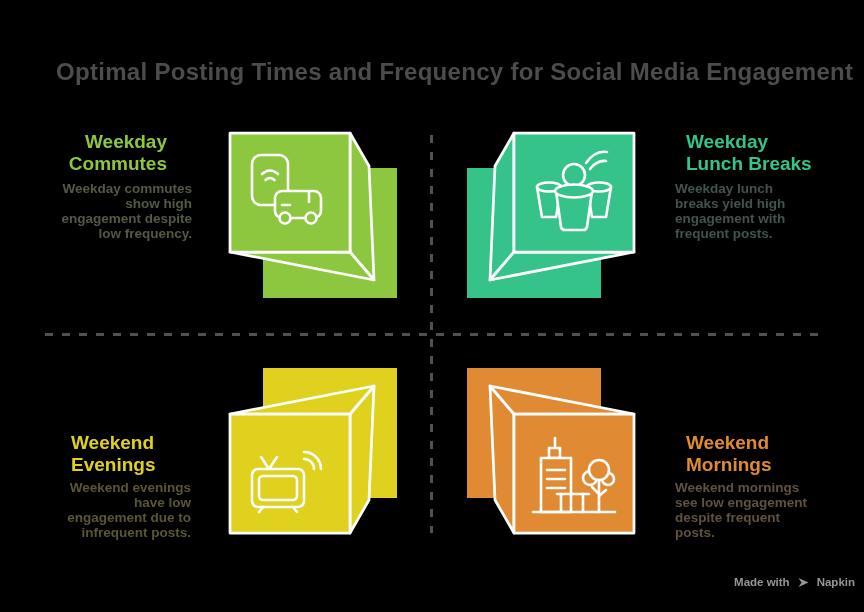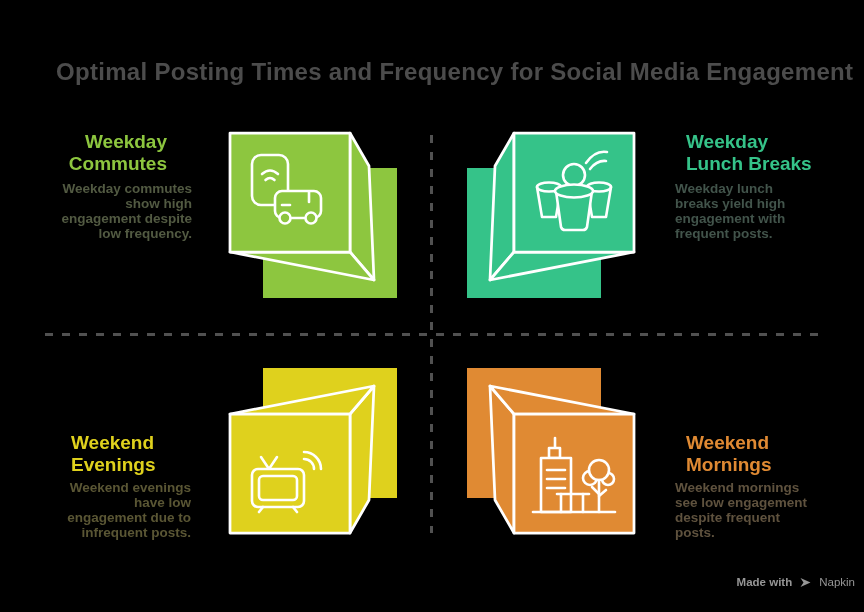--- a/index.html
+++ b/index.html
@@ -39,21 +39,21 @@
   
   .divider-h{position:absolute;left:45px;top:333px;width:774px;height:3px;
     background:repeating-linear-gradient(to right,currentColor 0 8px,transparent 8px 17px);}
   .divider-v{position:absolute;left:430px;top:135px;width:3px;height:398px;
     background:repeating-linear-gradient(to bottom,currentColor 0 8px,transparent 8px 17px);}
   
   .watermark{
     position:absolute;top:576px;right:9px;display:flex;align-items:flex-start;gap:7px;
     font-size:11.5px;font-weight:600;
   }
-  .watermark .brand{font-weight:400;}
+  .watermark .brand{font-weight:700;}
   .wm-icon{display:block;}
 </style>
 </head>
 <body>
 
 <div class="stage">
 
   <h1 class="page-title" style="color: rgb(76, 76, 76);">Optimal Posting Times and Frequency for Social Media Engagement</h1>
 
   <div class="divider-h" style="color: rgb(81, 81, 81);"></div>

